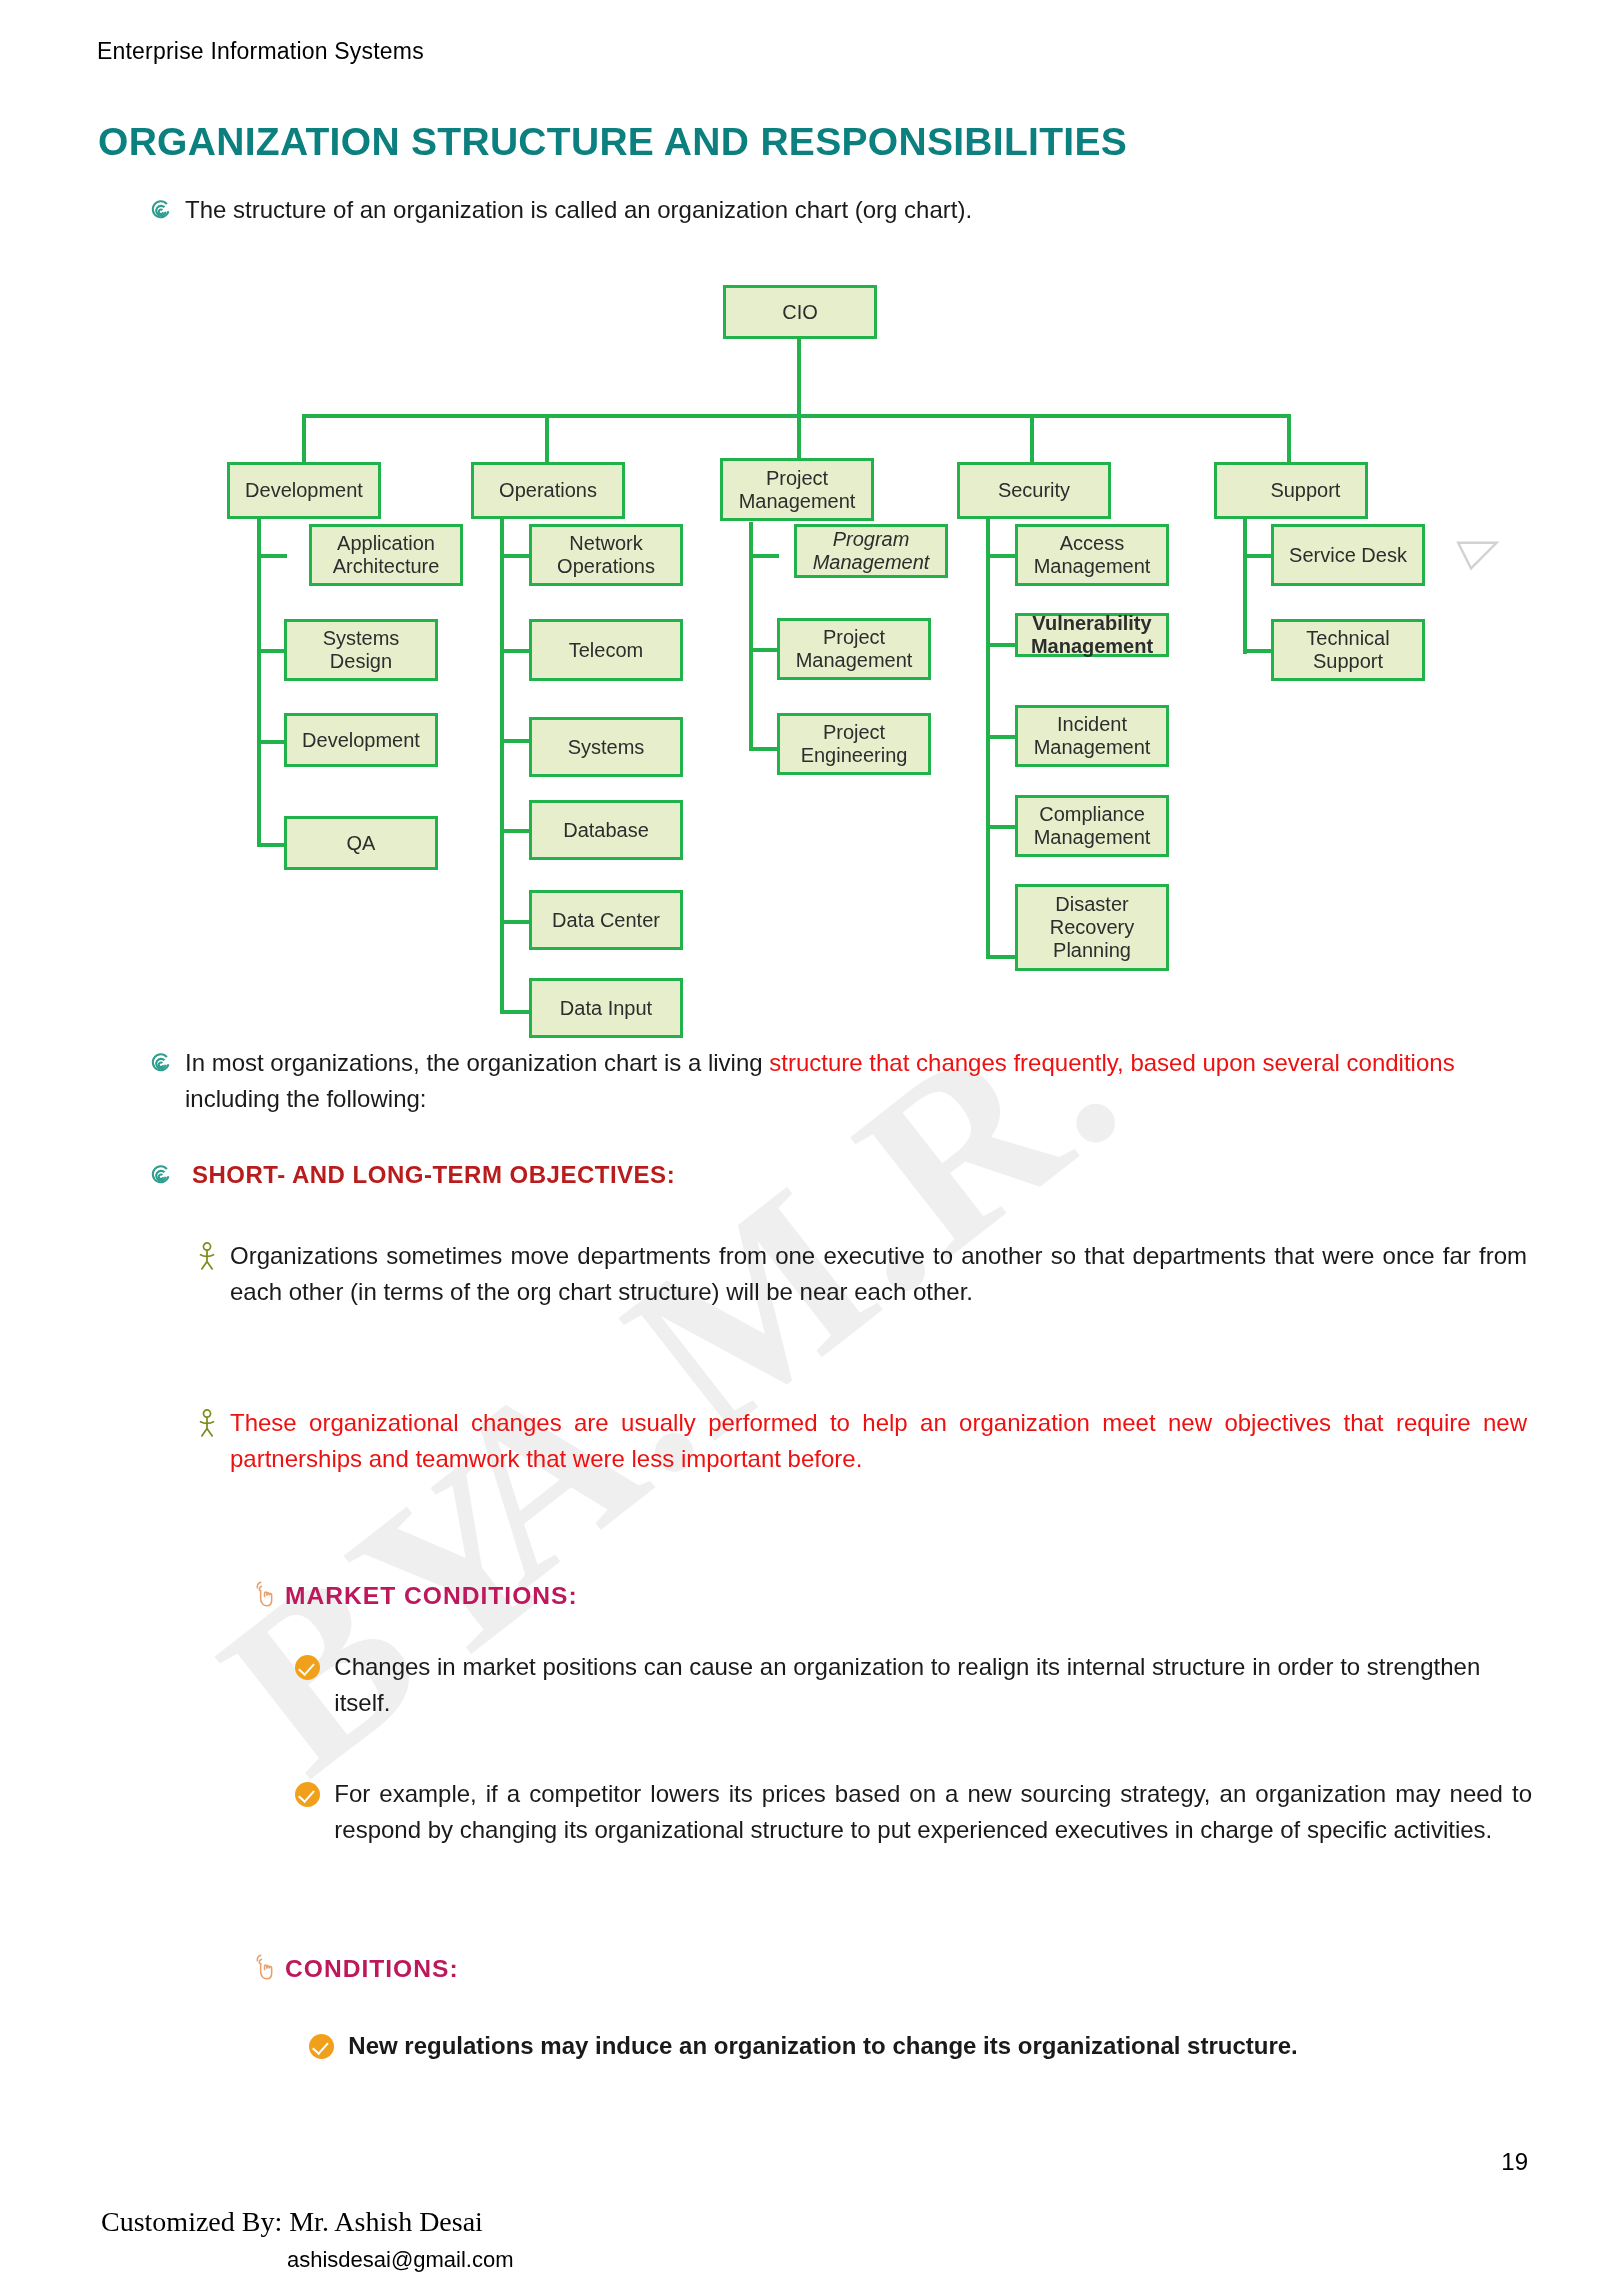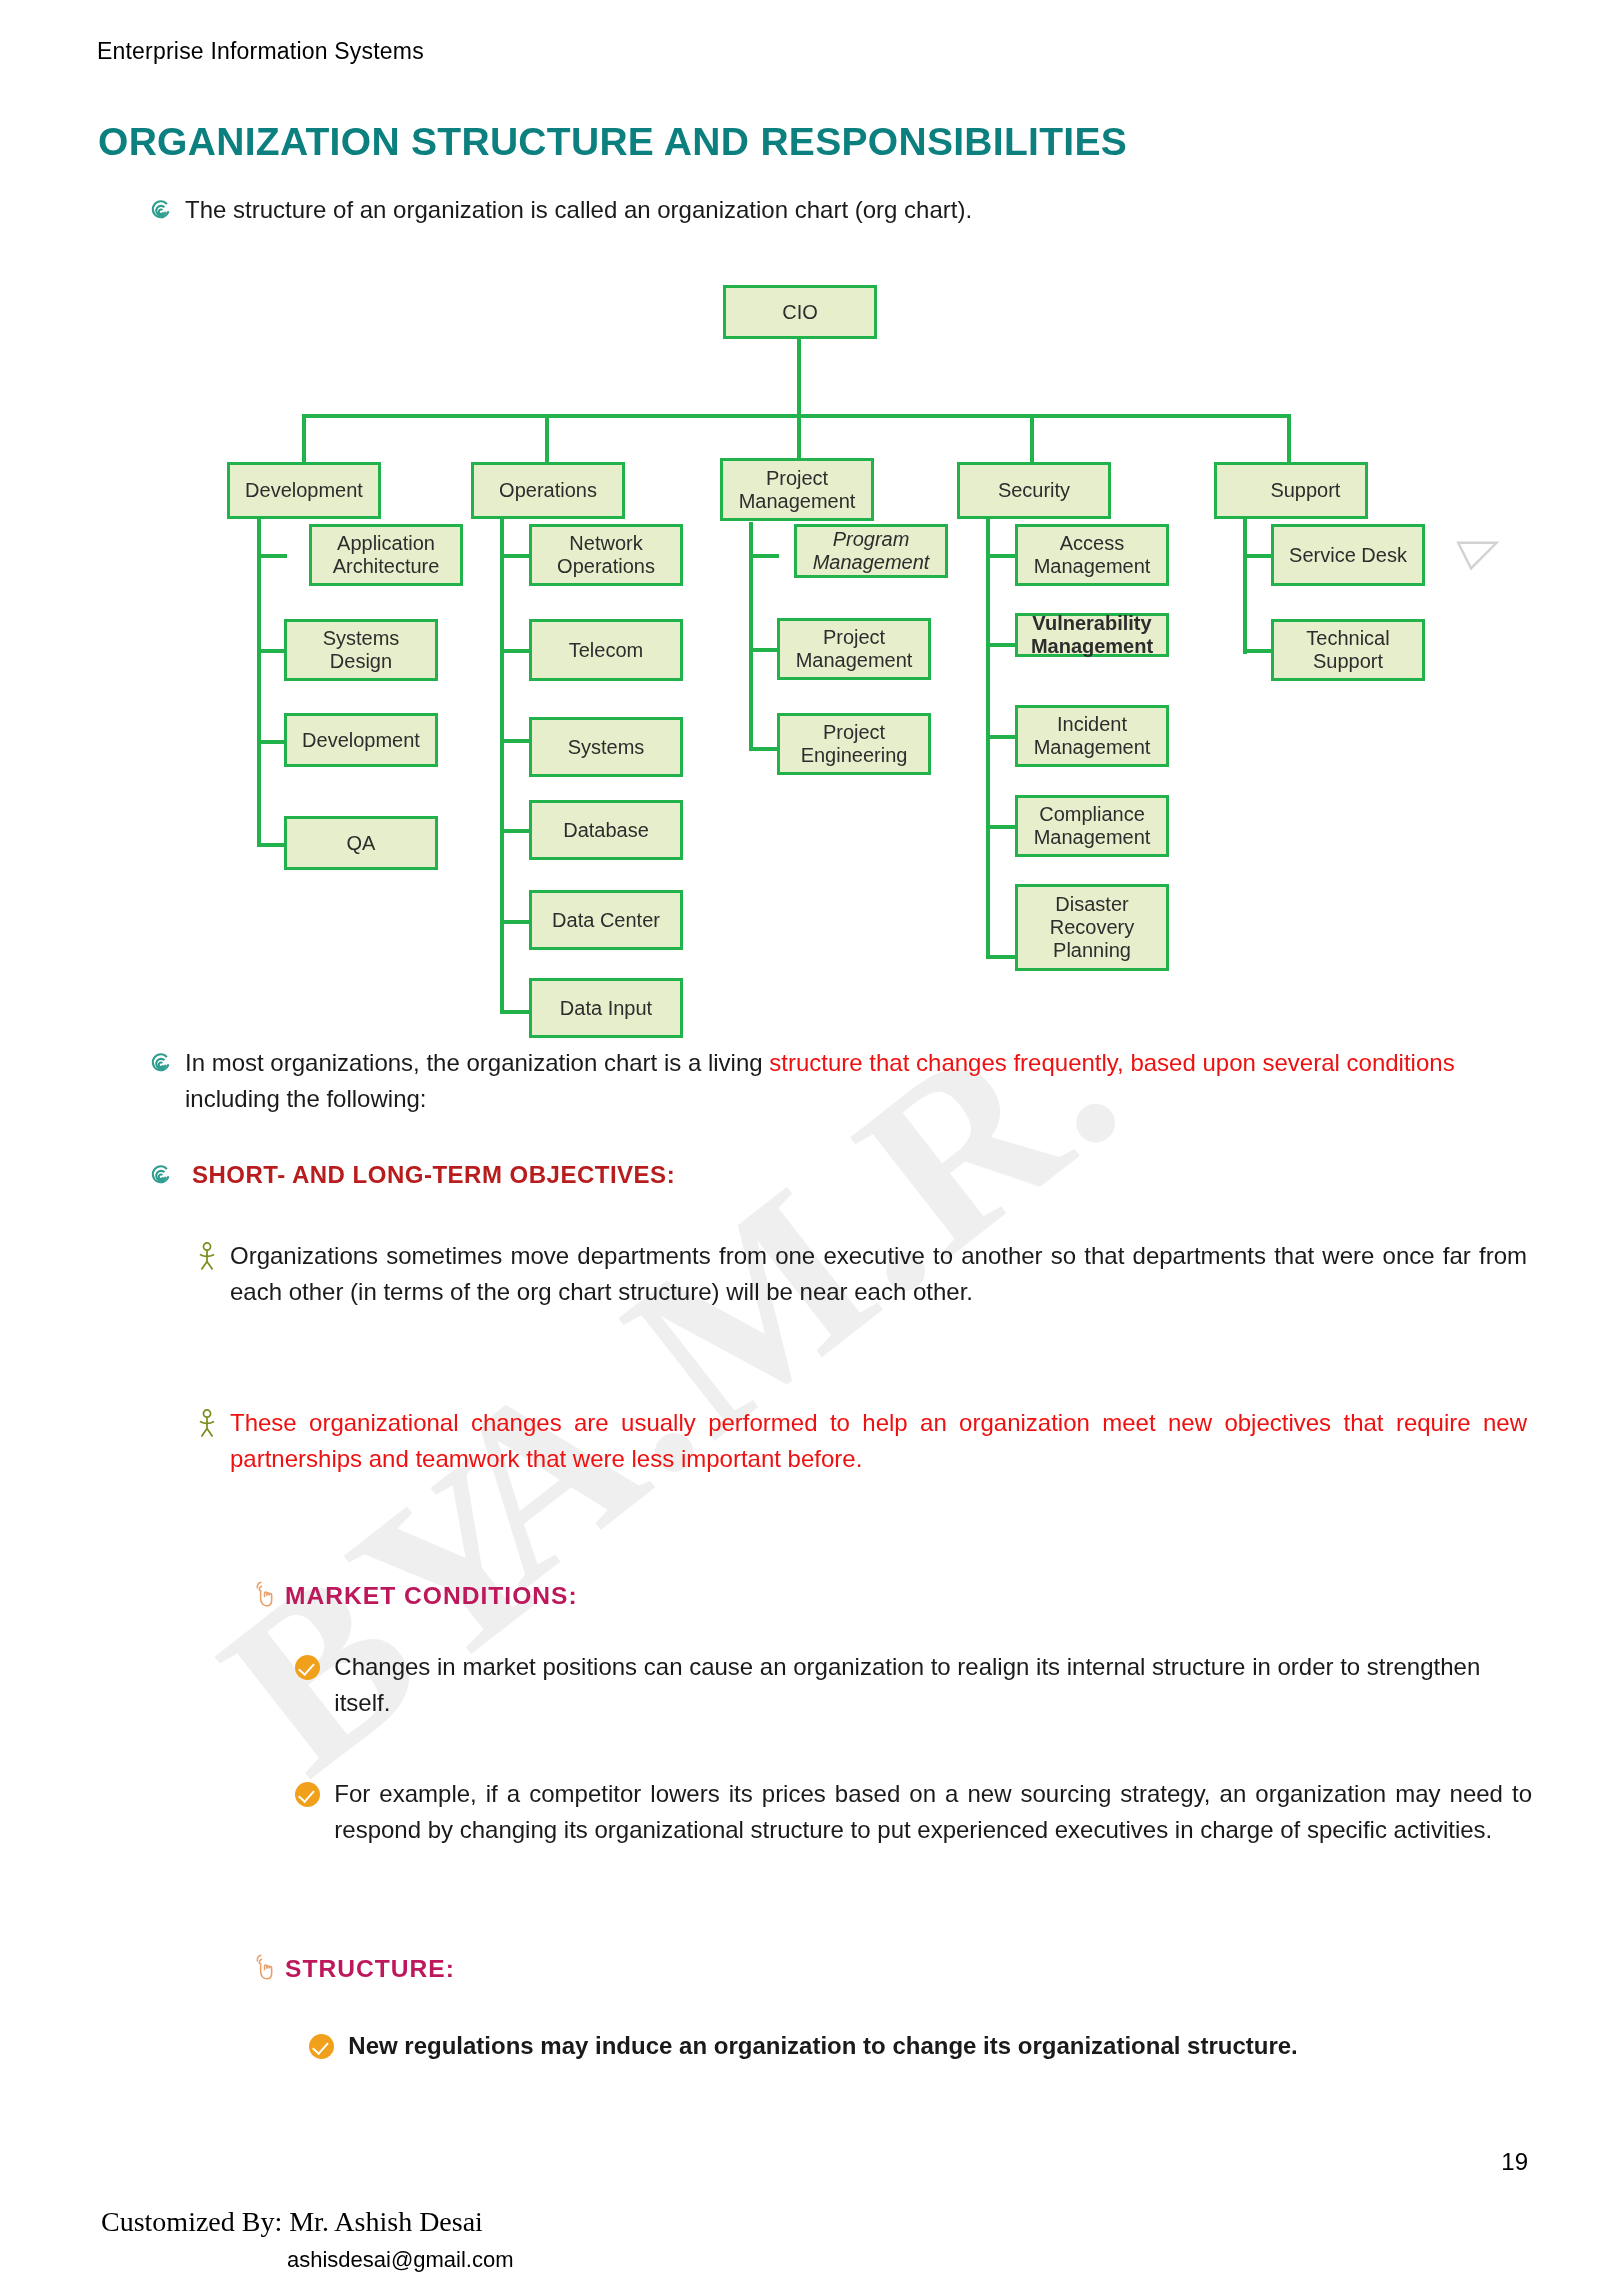--- a/index.html
+++ b/index.html
@@ -346,21 +346,21 @@
       <svg viewBox="0 0 28 36" width="22" height="28.5">
         <g fill="none" stroke="#e8a06a" stroke-width="2">
           <path d="M12 4 C8 4 6 8 7 12"></path>
           <path d="M13 9 C10 9 9 12 9.6 15"></path>
           <path d="M11 14 L11 25 C11 31 15 34 19 34 C23 34 25 31 25 27 L25 20 C25 18 22 18 22 20"></path>
           <path d="M22 21 L22 19 C22 17 19 17 19 19 L19 21"></path>
           <path d="M19 21 L19 18 C19 16 16 16 16 18 L16 23"></path>
         </g>
       </svg>
     </span>
-    <span class="bullet-text txt-gold" style="font-size:24.6px;">STRUCTURE:</span>
+    <span class="bullet-text txt-gold" style="font-size:24.6px;">CONDITIONS:</span>
   </div>
 
   <div class="bullet-row" style="left:309px; top:2028px; width:1237px;font-weight:bold;">
     <span class="check-icon"></span>
     <span class="bullet-text">New regulations may induce an organization to change its organizational structure.</span>
   </div>
 
   <div class="pagenum">19</div>
   <div class="footer-name">Customized By: Mr. Ashish Desai</div>
   <div class="footer-mail">ashisdesai@gmail.com</div>

